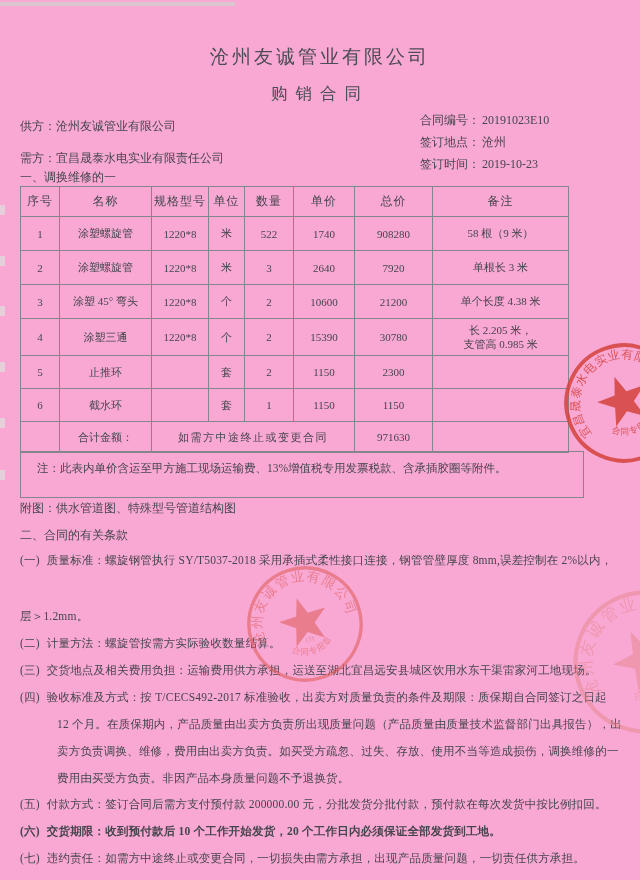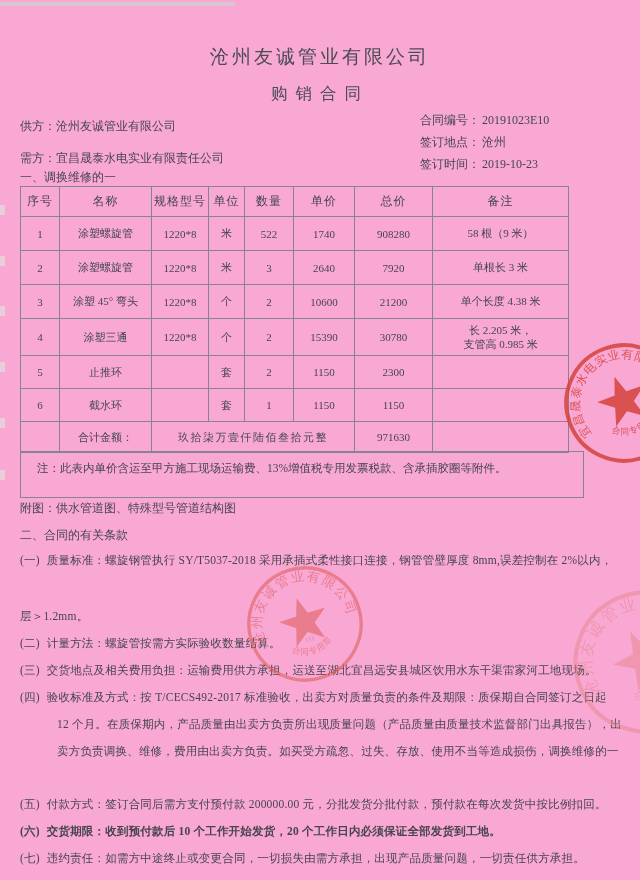--- a/index.html
+++ b/index.html
@@ -162,21 +162,21 @@
       <td></td>
       <td>套</td>
       <td>1</td>
       <td>1150</td>
       <td>1150</td>
       <td></td>
     </tr>
     <tr class="h-tot">
       <td></td>
       <td>合计金额：</td>
-      <td colspan="4" class="total-words">玖拾柒万壹仟陆佰叁拾元整</td>
+      <td colspan="4" class="total-words">如需方中途终止或变更合同</td>
       <td>971630</td>
       <td></td>
     </tr>
   </tbody>
     </table>
 
   <div class="abs note-box">注：此表内单价含运至甲方施工现场运输费、13%增值税专用发票税款、含承插胶圈等附件。</div>
 
   <div class="abs attach-line" style="left:20px;top:500px;">附图：供水管道图、特殊型号管道结构图</div>
 
@@ -185,20 +185,21 @@
   <div class="abs cl" style="top:553px;text-align:center;"><span class="cl-label">(一)</span><span>质量标准：螺旋钢管执行 SY/T5037-2018 采用承插式柔性接口连接，钢管管壁厚度 8mm,误差控制在 2%以内，</span></div>
   <div class="abs cl" style="top:609px;">层＞1.2mm。</div>
 
   <div class="abs cl" style="top:636px;"><span class="cl-label">(二)</span><span>计量方法：螺旋管按需方实际验收数量结算。</span></div>
 
   <div class="abs cl" style="top:663px;"><span class="cl-label">(三)</span><span>交货地点及相关费用负担：运输费用供方承担，运送至湖北宜昌远安县城区饮用水东干渠雷家河工地现场。</span></div>
 
   <div class="abs cl" style="top:690px;"><span class="cl-label">(四)</span><span>验收标准及方式：按 T/CECS492-2017 标准验收，出卖方对质量负责的条件及期限：质保期自合同签订之日起</span></div>
   <div class="abs cl cl-indent" style="top:717px;">12 个月。在质保期内，产品质量由出卖方负责所出现质量问题（产品质量由质量技术监督部门出具报告），出</div>
   <div class="abs cl cl-indent" style="top:744px;">卖方负责调换、维修，费用由出卖方负责。如买受方疏忽、过失、存放、使用不当等造成损伤，调换维修的一</div>
+  <div class="abs cl cl-indent" style="top:771px;">费用由买受方负责。非因产品本身质量问题不予退换货。</div>
 
   <div class="abs cl" style="top:797px;"><span class="cl-label">(五)</span><span>付款方式：签订合同后需方支付预付款 200000.00 元，分批发货分批付款，预付款在每次发货中按比例扣回。</span></div>
 
   <div class="abs cl" style="top:824px;font-weight:bold;"><span class="cl-label">(六)</span><span>交货期限：收到预付款后 10 个工作开始发货，20 个工作日内必须保证全部发货到工地。</span></div>
 
   <div class="abs cl" style="top:851px;"><span class="cl-label">(七)</span><span>违约责任：如需方中途终止或变更合同，一切损失由需方承担，出现产品质量问题，一切责任供方承担。</span></div>
 
   <svg class="abs stamp" style="left:554px;top:333px;transform:rotate(-20deg);opacity:0.85;" width="140" height="140" viewBox="0 0 160 160">
     <circle cx="80" cy="80" r="66" fill="none" stroke="#d5423c" stroke-width="4.5"></circle>
     <polygon points="80,48 87.1,68.3 108.5,68.7 91.4,81.7 97.6,102.3 80,90 62.4,102.3 68.6,81.7 51.5,68.7 72.9,68.3" fill="#d5423c"></polygon>

